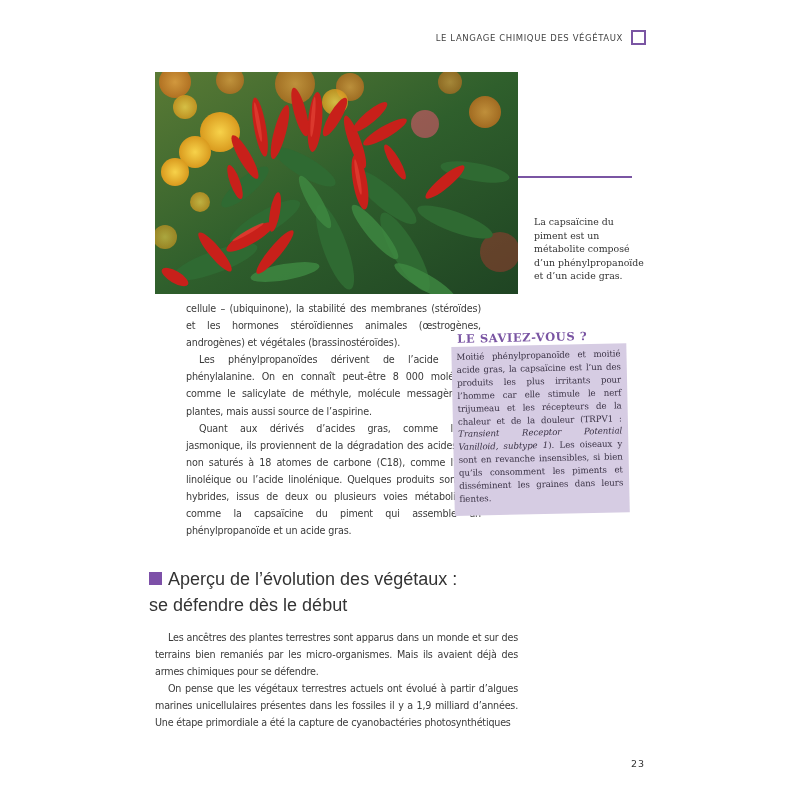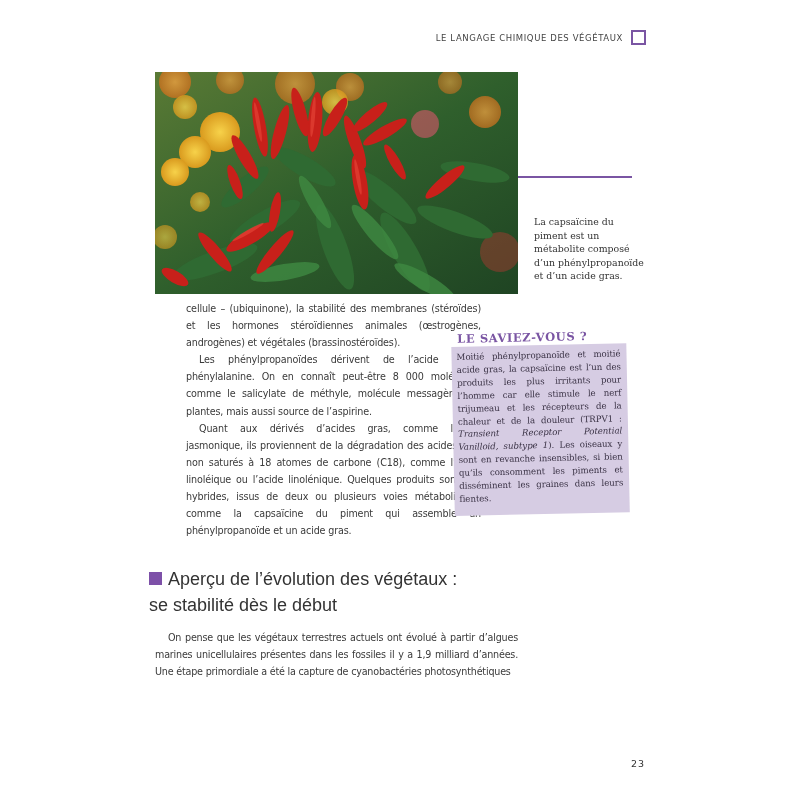--- a/index.html
+++ b/index.html
@@ -167,20 +167,21 @@
   <p class="indent">Quant aux dérivés d’acides gras, comme l’acide jasmonique, ils proviennent de la dégradation des acides gras non saturés à 18 atomes de carbone (C18), comme l’acide linoléique ou l’acide linolénique. Quelques produits sont des hybrides, issus de deux ou plusieurs voies métaboliques, comme la capsaïcine du piment qui assemble un phénylpropanoïde et un acide gras.</p>
 </div>
 
 <div class="sidebar">
   <div class="title">LE SAVIEZ-VOUS ?</div>
   <div class="body"><span>Moitié phénylpropanoïde et moitié acide gras, la capsaïcine est l’un des produits les plus irritants pour l’homme car elle stimule le nerf trijumeau et les récepteurs de la chaleur et de la douleur (TRPV1 : </span><em>Transient Receptor Potential Vanilloid, subtype 1</em><span>). Les oiseaux y sont en revanche insensibles, si bien qu’ils consomment les piments et disséminent les graines dans leurs fientes.</span></div>
 </div>
 
 <div class="section-title">
   <span class="sq"></span><span>Aperçu de l’évolution des végétaux :</span><br>
-  <span>se stabilité dès le début</span>
+  <span>se défendre dès le début</span>
 </div>
 
 <div class="body2">
+  <p class="indent">Les ancêtres des plantes terrestres sont apparus dans un monde et sur des terrains bien remaniés par les micro-organismes. Mais ils avaient déjà des armes chimiques pour se défendre.</p>
   <p class="indent">On pense que les végétaux terrestres actuels ont évolué à partir d’algues marines unicellulaires présentes dans les fossiles il y a 1,9 milliard d’années. Une étape primordiale a été la capture de cyanobactéries photosynthétiques</p>
 </div>
 
 <div class="folio">23</div>
 
 </body></html>

